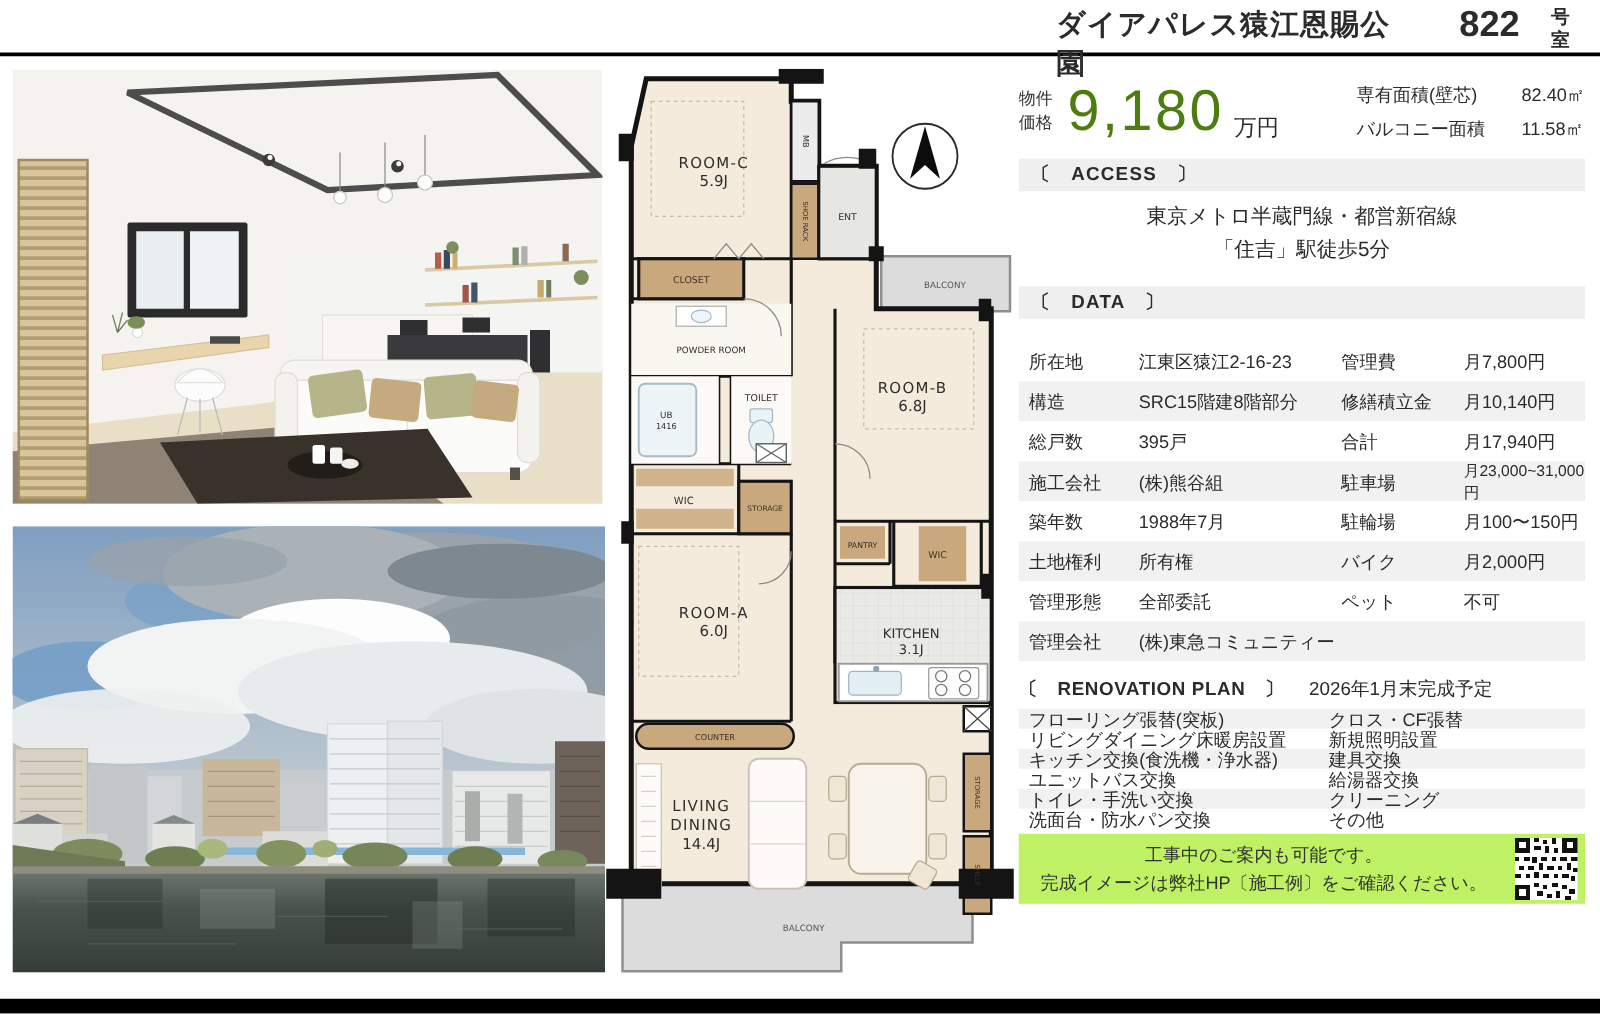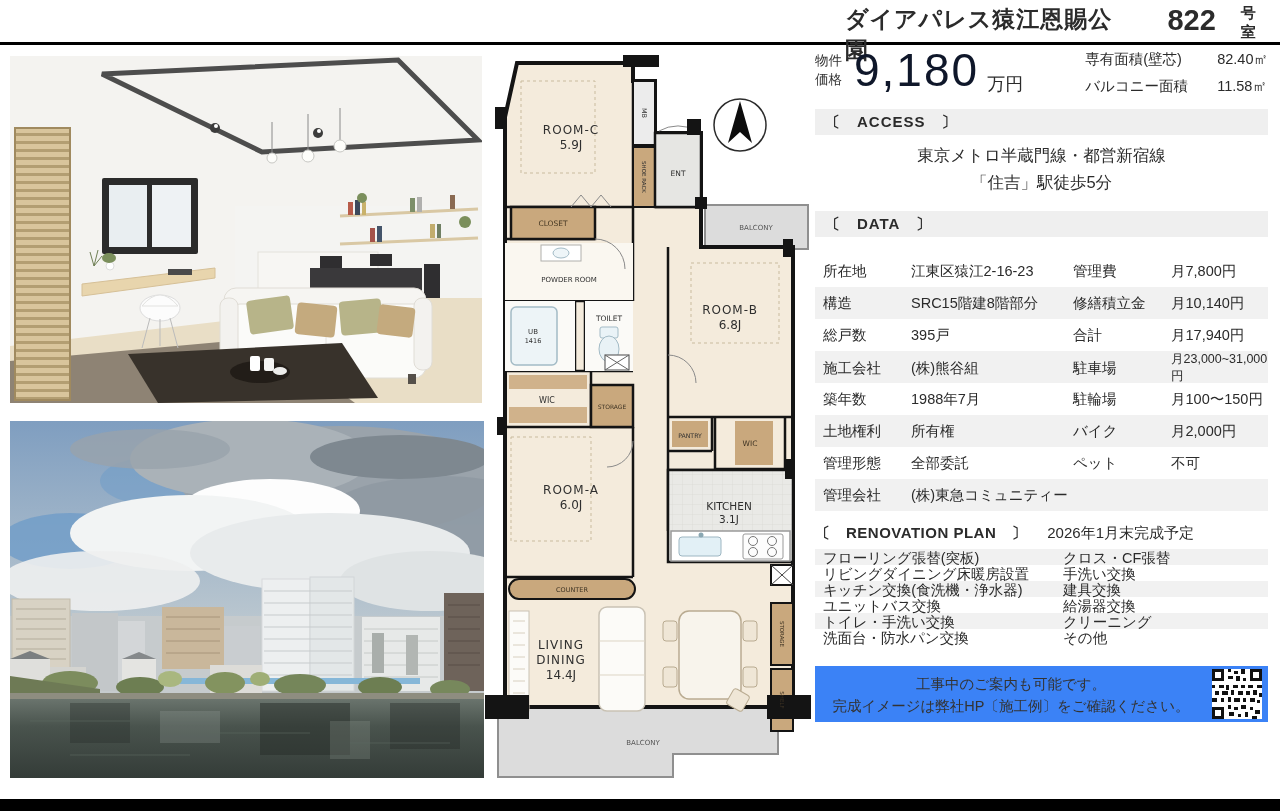--- a/index.html
+++ b/index.html
@@ -18,42 +18,42 @@
   .photo1{position:absolute;left:10px;top:56px;width:472px;height:347px;}
   .photo2{position:absolute;left:10px;top:421px;width:474px;height:357px;}
   .photo1 svg,.photo2 svg,.fp svg{display:block;}
 
   
   .fp{position:absolute;left:483px;top:55px;width:330px;height:728px;}
   .fp-caption{position:absolute;left:470px;top:784px;width:356px;text-align:center;
               font-size:12.5px;font-weight:700;color:#222;letter-spacing:.3px;}
 
   
-  .panel{position:absolute;left:815px;top:37px;width:453px;}
+  .panel{position:absolute;left:815px;top:55px;width:453px;}
   .price-row{height:72px;display:flex;}
   .p-label{font-size:13.5px;line-height:19px;padding-top:14px;color:#333;}
-  .p-amount{font-size:46px;font-weight:500;letter-spacing:2px;line-height:66px;margin-left:12px;color:#0f172a;}
+  .p-amount{font-size:46px;font-weight:500;letter-spacing:2px;line-height:66px;margin-left:12px;color:#4d7c0f;}
   .p-unit{font-size:18px;margin-left:8px;align-self:flex-end;padding-bottom:13px;}
   .p-areas{margin-left:auto;padding-top:9px;font-size:14.5px;}
   .p-area{display:grid;grid-template-columns:132px auto;line-height:27px;}
   .sec-bar{height:26px;line-height:26px;background:#efefef;font-weight:700;font-size:15px;
            padding-left:10px;letter-spacing:1px;}
   .access-lines{height:69px;text-align:center;font-size:16.5px;line-height:27px;padding-top:7px;}
   .dtable{padding-top:18px;}
   .drow{display:grid;grid-template-columns:88px 162px 98px 1fr;align-items:center;height:32px;
         padding-left:8px;font-size:14.5px;}
   .dtable .drow:nth-child(even){background:#f1f1f1;}
   .drow .small{font-size:12.5px;}
   .renov-head{margin-top:6px;height:32px;display:flex;align-items:center;font-size:15px;}
   .renov-head .rh-title{font-weight:700;letter-spacing:.5px;}
   .renov-head .rh-date{margin-left:20px;font-size:15px;}
   .rrow{display:grid;grid-template-columns:240px 1fr;align-items:center;height:16px;
         padding-left:8px;font-size:14.5px;}
   .rtable .rrow:nth-child(odd){background:#f1f1f1;}
-  .note{position:relative;margin-top:21px;height:56px;background:#3b82f6;}
+  .note{position:relative;margin-top:4px;height:56px;background:#bef264;}
   .note-text{width:392px;text-align:center;padding-top:7px;font-size:14.5px;line-height:22px;color:#333;}
   .qr{position:absolute;right:6px;top:3px;width:50px;height:50px;}
 </style>
 </head>
 <body>
 
 <div class="page">
 
   <div class="top-rule"></div>
 
@@ -428,21 +428,21 @@
       <span class="rh-title">〔　RENOVATION PLAN　〕</span>
       <span class="rh-date">2026年1月末完成予定</span>
     </div>
     <div class="rtable">
       <div class="rrow">
           <span>フローリング張替(突板)</span>
           <span>クロス・CF張替</span>
         </div>
       <div class="rrow">
           <span>リビングダイニング床暖房設置</span>
-          <span>手洗い交換</span>
+          <span>新規照明設置</span>
         </div>
       <div class="rrow">
           <span>キッチン交換(食洗機・浄水器)</span>
           <span>建具交換</span>
         </div>
       <div class="rrow">
           <span>ユニットバス交換</span>
           <span>給湯器交換</span>
         </div>
       <div class="rrow">

